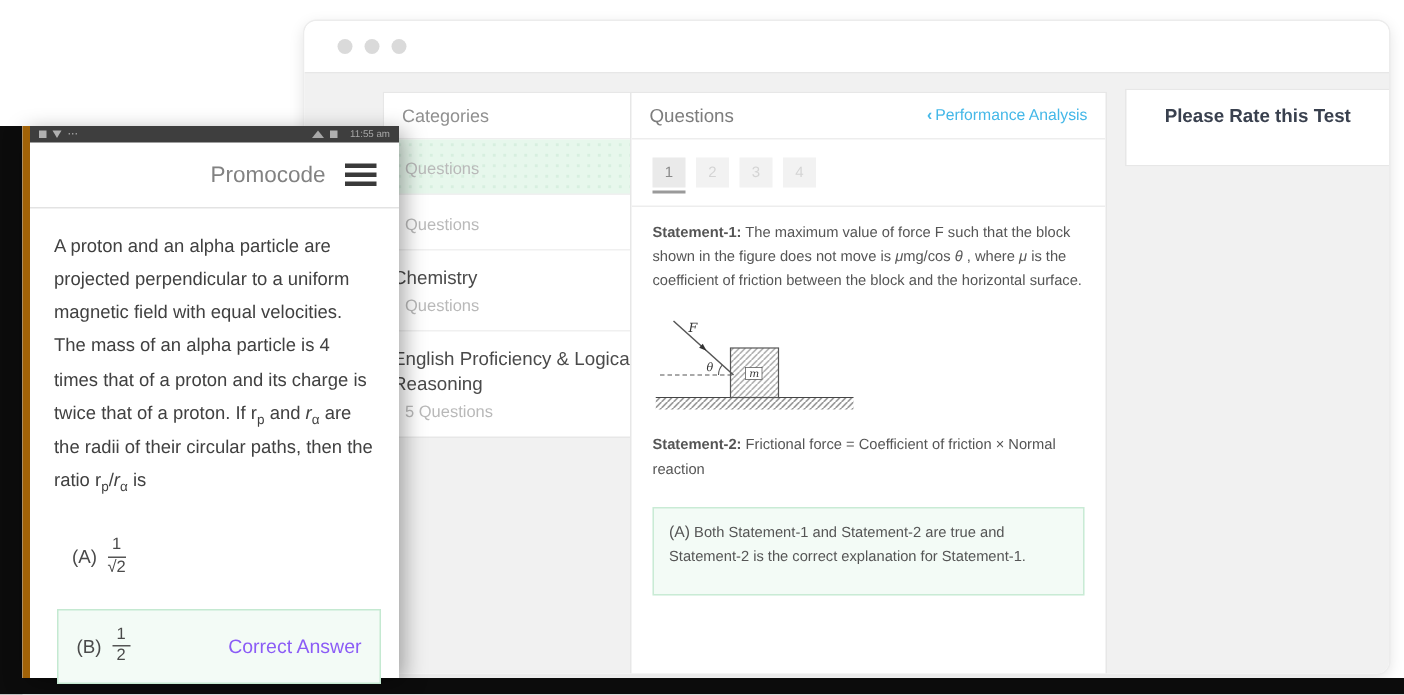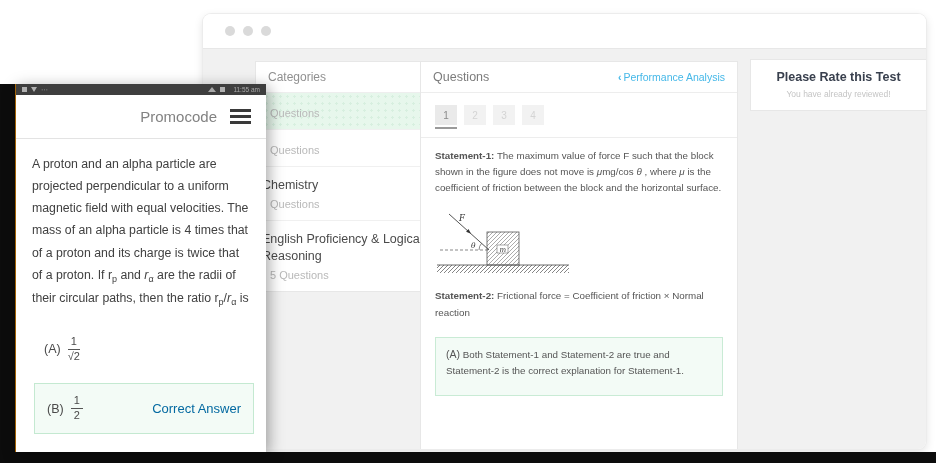--- a/index.html
+++ b/index.html
@@ -53,39 +53,39 @@
 
   
   .rate-panel { left:547px; top:10px; width:177px; height:52px; text-align:center; padding-top:10px; }
   .rate-title { font-size:12.5px; font-weight:bold; color:#39404e; margin-bottom:5px; }
   .rate-sub { font-size:8.5px; color:#c4c4c4; }
 
   
   .black-left { position:absolute; left:0; top:84px; width:15px; height:379px; background:#0c0c0c; }
   .black-bottom { position:absolute; left:0; top:452px; width:936px; height:11px; background:#0c0c0c; }
   .phone { position:absolute; left:15px; top:84px; width:251px; height:368px; background:#fff;
-    border-left:1px solid #a16207; box-shadow:3px 3px 14px rgba(0,0,0,.35); }
+    border-left:5px solid #a16207; box-shadow:3px 3px 14px rgba(0,0,0,.35); }
   .status-bar { height:11px; background:#3e3e3e; display:flex; align-items:center; padding:0 6px; gap:4px; }
   .sb-ico { width:5px; height:5px; background:#b0b0b0; }
   .sb-arrow { width:0; height:0; border-left:3px solid transparent; border-right:3px solid transparent; border-top:5px solid #b0b0b0; }
   .sb-dots { color:#b0b0b0; font-size:7px; line-height:5px; }
   .sb-wifi { margin-left:auto; width:0; height:0; border-left:4px solid transparent; border-right:4px solid transparent; border-bottom:5px solid #a8a8a8; }
   .sb-time { font-size:6.5px; color:#a8a8a8; margin-left:4px; }
   .phone-header { height:44px; display:flex; align-items:center; justify-content:flex-end; gap:13px;
     padding:0 15px; border-bottom:1px solid #e3e3e3; }
   .phone-title { font-size:15px; color:#828282; }
   .burger { width:21px; cursor:pointer; }
   .burger div { height:3px; background:#3a3a3a; margin:3px 0; }
   .phone-body { padding:14px 16px 0; }
   .phone-q { font-size:12.3px; color:#414141; line-height:1.8; }
   .phone-q sub { font-size:9px; }
   .phone-opts { margin-top:24px; padding-left:12px; }
   .p-opt { display:flex; align-items:center; font-size:12.5px; color:#4a4a4a; margin:20px 0; cursor:pointer; }
   .p-opt-box { border:1px solid #c4e9d1; background:#f3fbf6; padding:10px 12px; margin:16px -4px 16px -10px; }
-  .p-correct-tag { margin-left:auto; color:#0369a1; font-size:13px; }
+  .p-correct-tag { margin-left:auto; color:#8b5cf6; font-size:13px; }
   .frac { display:inline-flex; flex-direction:column; align-items:center; margin-left:7px;
     font-size:11px; line-height:1.25; color:#4a4a4a; }
   .frac .fnum { border-bottom:1px solid #555; padding:0 3px; }
 </style>
 </head>
 <body>
 
 <div id="stage">
 
   <div class="browser-window">
@@ -158,21 +158,20 @@
             <p><span class="opt-label">(A)</span><span> Both Statement-1 and Statement-2 are true and Statement-2 is the correct explanation for Statement-1.</span></p>
 
           </div>
           
           
         </div>
       </div>
 
       <div class="panel rate-panel">
         <div class="rate-title">Please Rate this Test</div>
-        <div class="rate-sub">You have already reviewed!</div>
       </div>
 
     </div>
   </div>
 
   <div class="black-left"></div>
   <div class="black-bottom"></div>
 
   <div class="phone">
     <div class="status-bar">

